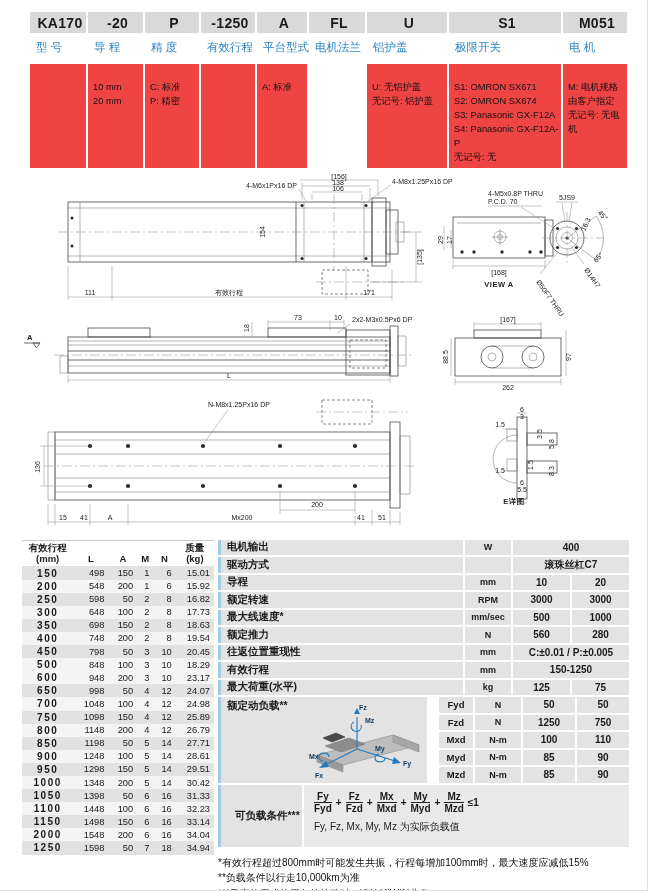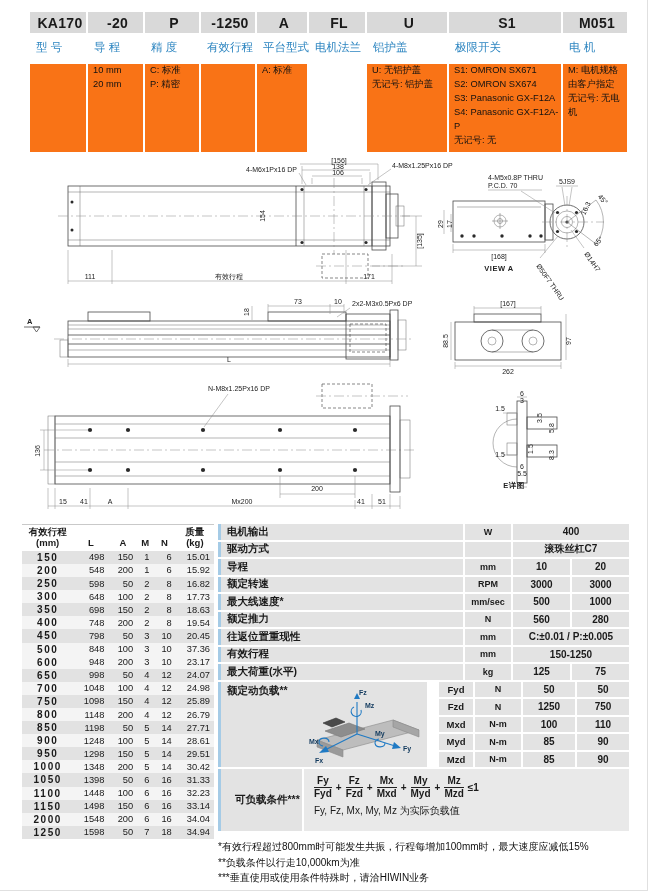--- a/index.html
+++ b/index.html
@@ -7,21 +7,21 @@
   body {
     width:648px; height:891px; overflow:hidden; position:relative;
     font-family:"Liberation Sans","DejaVu Sans",sans-serif; color:#1a1a1a;
     border-right:1px solid #e0e0e0; border-bottom:1px solid #e0e0e0;
   }
   
   .model { display:flex; gap:2px; margin:12px 20px 0 30px; }
   .mcol { display:flex; flex-direction:column; }
   .mcode { background:#d9d9d9; font-weight:bold; font-size:14px; padding:3px 2px 3px 6px; height:21px; letter-spacing:.3px;text-align:center; }
   .mlabel { color:#2e86c1; font-size:11.5px; padding:7px 2px 5px 6px; height:31px; white-space:nowrap; }
-  .mopts { background:#f97316; flex:1; min-height:88px; font-size:9.3px; line-height:1.5; padding:0 2px 3px 5px; color:#111; }
+  .mopts { background:#ef4444; flex:1; min-height:88px; font-size:9.3px; line-height:1.5; padding:17px 2px 3px 5px; color:#111; }
   
   svg.drawings { display:block; margin-top:2px; }
   svg.drawings text { font-family:"Liberation Sans","DejaVu Sans",sans-serif; font-size:7px; fill:#222; }
   svg.drawings text.cap { font-size:7.5px; font-weight:bold; letter-spacing:.5px; }
   .ln { stroke:#4a4a4a; stroke-width:.8; fill:none; }
   .thin { stroke:#6a6a6a; stroke-width:.5; fill:none; }
   .cl { stroke:#888; stroke-width:.5; fill:none; stroke-dasharray:10 3 2 3; }
   .dl { stroke:#8a8a8a; stroke-width:.5; fill:none; }
   .dash { stroke:#555; stroke-width:.7; fill:none; stroke-dasharray:3 2; }
   .dot { fill:#2a2a2a; }
@@ -444,21 +444,21 @@
           <td>3</td>
           <td>10</td>
           <td>20.45</td>
         </tr>
         <tr class="even">
           <td class="stroke">500</td>
           <td>848</td>
           <td>100</td>
           <td>3</td>
           <td>10</td>
-          <td>37.36</td>
+          <td>18.29</td>
         </tr>
         <tr class="even">
           <td class="stroke">600</td>
           <td>948</td>
           <td>200</td>
           <td>3</td>
           <td>10</td>
           <td>23.17</td>
         </tr>
         <tr class="odd">

